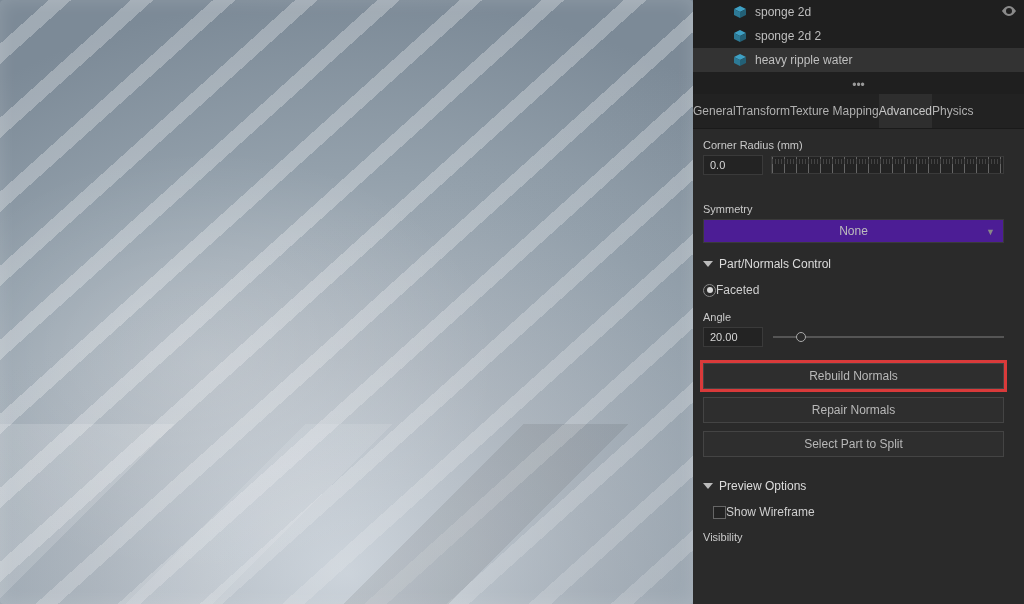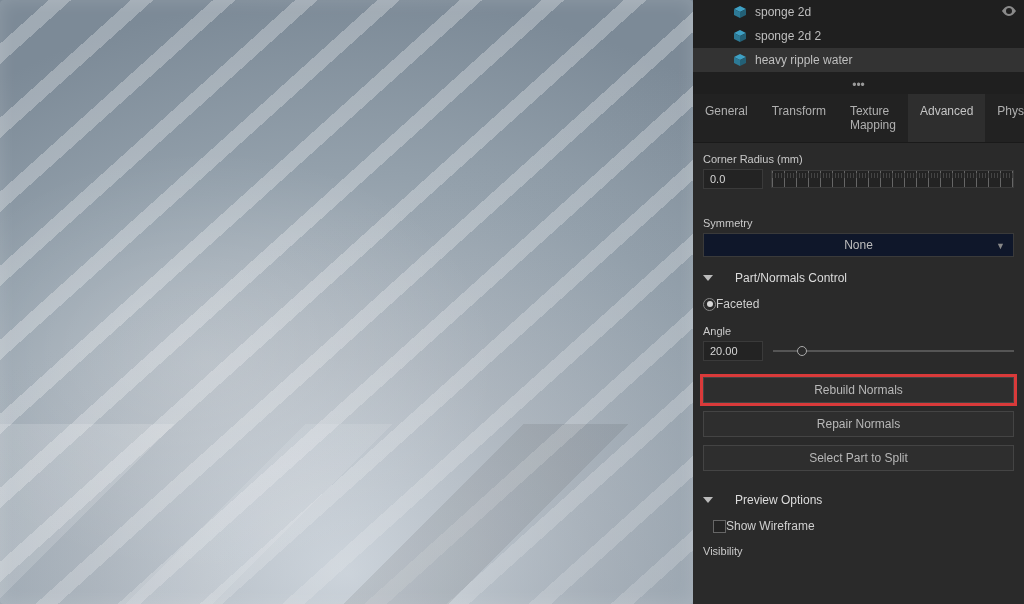--- a/index.html
+++ b/index.html
@@ -40,47 +40,47 @@
   .tree-row.selected { background:#333; }
   .cube-icon { width:14px; height:14px; margin-right:8px; position:relative; }
   .cube-icon svg { display:block; }
   .tree-label { color:#bfbfbf; font-size:12px; }
   .vis-icon { margin-left:auto; color:#8a8a8a; font-size:12px; }
 
   .dots-bar { text-align:center; color:#999; padding:2px 0; background:#1f1f1f; }
 
   
   .tabs { display:flex; background:#222; border-bottom:1px solid #1a1a1a; }
-  .tab { padding:10px 12px; color:#c5c5c5; font-size:12px; cursor:pointer; }
+  .tab { padding:10px 0; color:#c5c5c5; font-size:12px; cursor:pointer; }
   .tab.active { background:#2e2e2e; }
   .tab:not(.active) { color:#b0b0b0; }
 
-  .panel { flex:1; overflow-y:auto; background:#2a2a2a; padding:10px 10px 0 10px; }
+  .panel { flex:1; overflow-y:auto; background:#2a2a2a; padding:10px 20px 0 10px; }
   .panel::-webkit-scrollbar { width:10px; background:#1d1d1d; }
   .panel::-webkit-scrollbar-thumb { background:#3d3d3d; }
 
   .label { color:#c9c9c9; font-size:11px; margin-bottom:4px; display:block; }
   .row { display:flex; align-items:center; gap:8px; margin-bottom:28px; }
   .num-input { width:60px; height:20px; background:#232323; border:1px solid #3a3a3a; color:#d7d7d7; font-size:11px; padding:0 6px; }
   .ruler {
     flex:1; height:18px; border:1px solid #3a3a3a;
     background:
       repeating-linear-gradient(90deg, #444 0 1px, transparent 1px 3px) 0 2px / 100% 5px no-repeat,
       repeating-linear-gradient(90deg, #666 0 1px, transparent 1px 12px) 0 0 / 100% 100% no-repeat,
       #232323;
   }
   .select {
-    width:100%; height:24px; background:#0f172a; border:1px solid #3a3a3a;
+    width:100%; height:24px; background:#4c1d95; border:1px solid #3a3a3a;
     color:#bdbdbd; font-size:12px; display:flex; align-items:center; justify-content:center; position:relative; cursor:pointer;
   }
   .select .caret { position:absolute; right:8px; top:7px; font-size:9px; color:#888; }
 
   .section-header { display:flex; align-items:center; gap:6px; margin:14px 0 10px 0; cursor:pointer; }
   .section-header .caret { width:0; height:0; border-left:5px solid transparent; border-right:5px solid transparent; border-top:6px solid #bbb; }
-  .section-title { color:#dcdcdc; font-size:12px;margin-left:16px; }
+  .section-title { color:#dcdcdc; font-size:12px; }
 
   .radio-row { display:flex; align-items:center; gap:0; margin:12px 0; cursor:pointer; }
   .radio { width:13px; height:13px; border:1px solid #888; border-radius:50%; display:flex; align-items:center; justify-content:center; }
   .radio.inner::after { content:""; width:6px; height:6px; background:#d8d8d8; border-radius:50%; display:block; }
 
   .slider-wrap { display:flex; align-items:center; gap:10px; margin-bottom:16px; margin-top:4px; }
   .slider { flex:1; height:14px; position:relative; }
   .slider-track { position:absolute; left:0; right:0; top:50%; height:2px; background:#555; transform:translateY(-50%); }
   .slider-thumb { position:absolute; top:50%; width:10px; height:10px; border:1px solid #aaa; border-radius:50%; background:#2a2a2a; transform:translate(-50%,-50%); }
 

